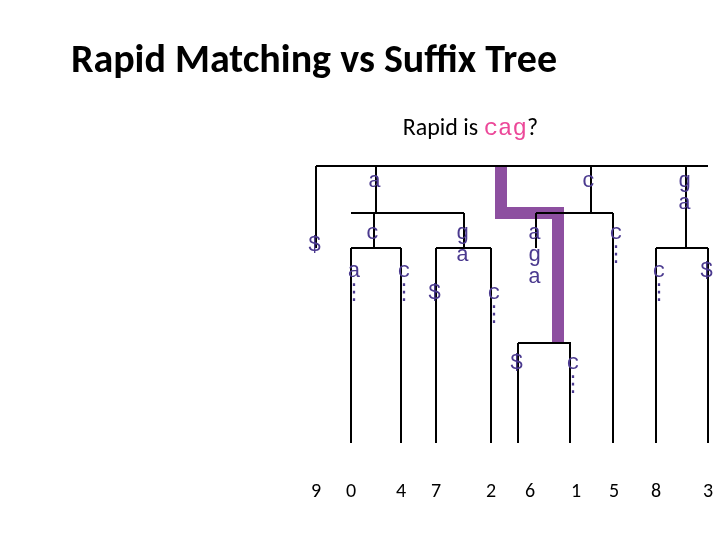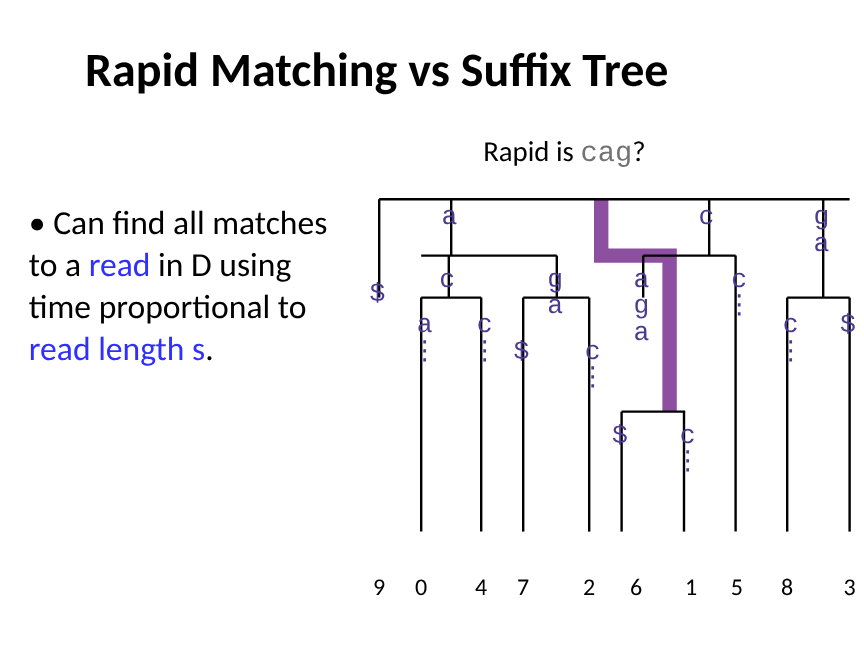--- a/index.html
+++ b/index.html
@@ -29,21 +29,21 @@
     font-weight: 700;
   }
   .where {
     position: absolute;
     right: 90px;
     top: 94px;
     font-size: 24px;
   }
   .where .cag {
     font-family: "Courier New", monospace;
-    color: #737373;
+    color: #ec4899;
   }
   .bullet {
     position: absolute;
     left: 24px;
     top: 150px;
     width: 270px;
     font-size: 28px;
     line-height: 1.25;
   }
   .blue { color: #2f2fff; }
@@ -77,28 +77,20 @@
     white-space: nowrap;
   }
 </style>
 </head>
 <body>
 <div class="slide">
   <div class="title">Rapid Matching vs Suffix Tree</div>
   <div class="where">
     <span>Rapid is </span>
     <span class="cag">cag</span><span>?</span>
-  </div>
-  <div class="bullet">
-    <span>• </span>
-    <span>Can find all matches to a </span>
-    <span class="blue">read</span>
-    <span> in D using time proportional to </span>
-    <span class="blue">read length </span>
-    <span class="blue">s</span><span>.</span>
   </div>
 
   <div class="tree">
     <svg width="424" height="400">
 
       <polyline points="262,190 262,60 205,60 205,13" fill="none" stroke="#8d4fa0" stroke-width="12" stroke-linejoin="miter" stroke-linecap="butt"></polyline>
 
       <g stroke="#000" stroke-width="2" fill="none">
 
         <line x1="20" y1="13" x2="412" y2="13"></line>

